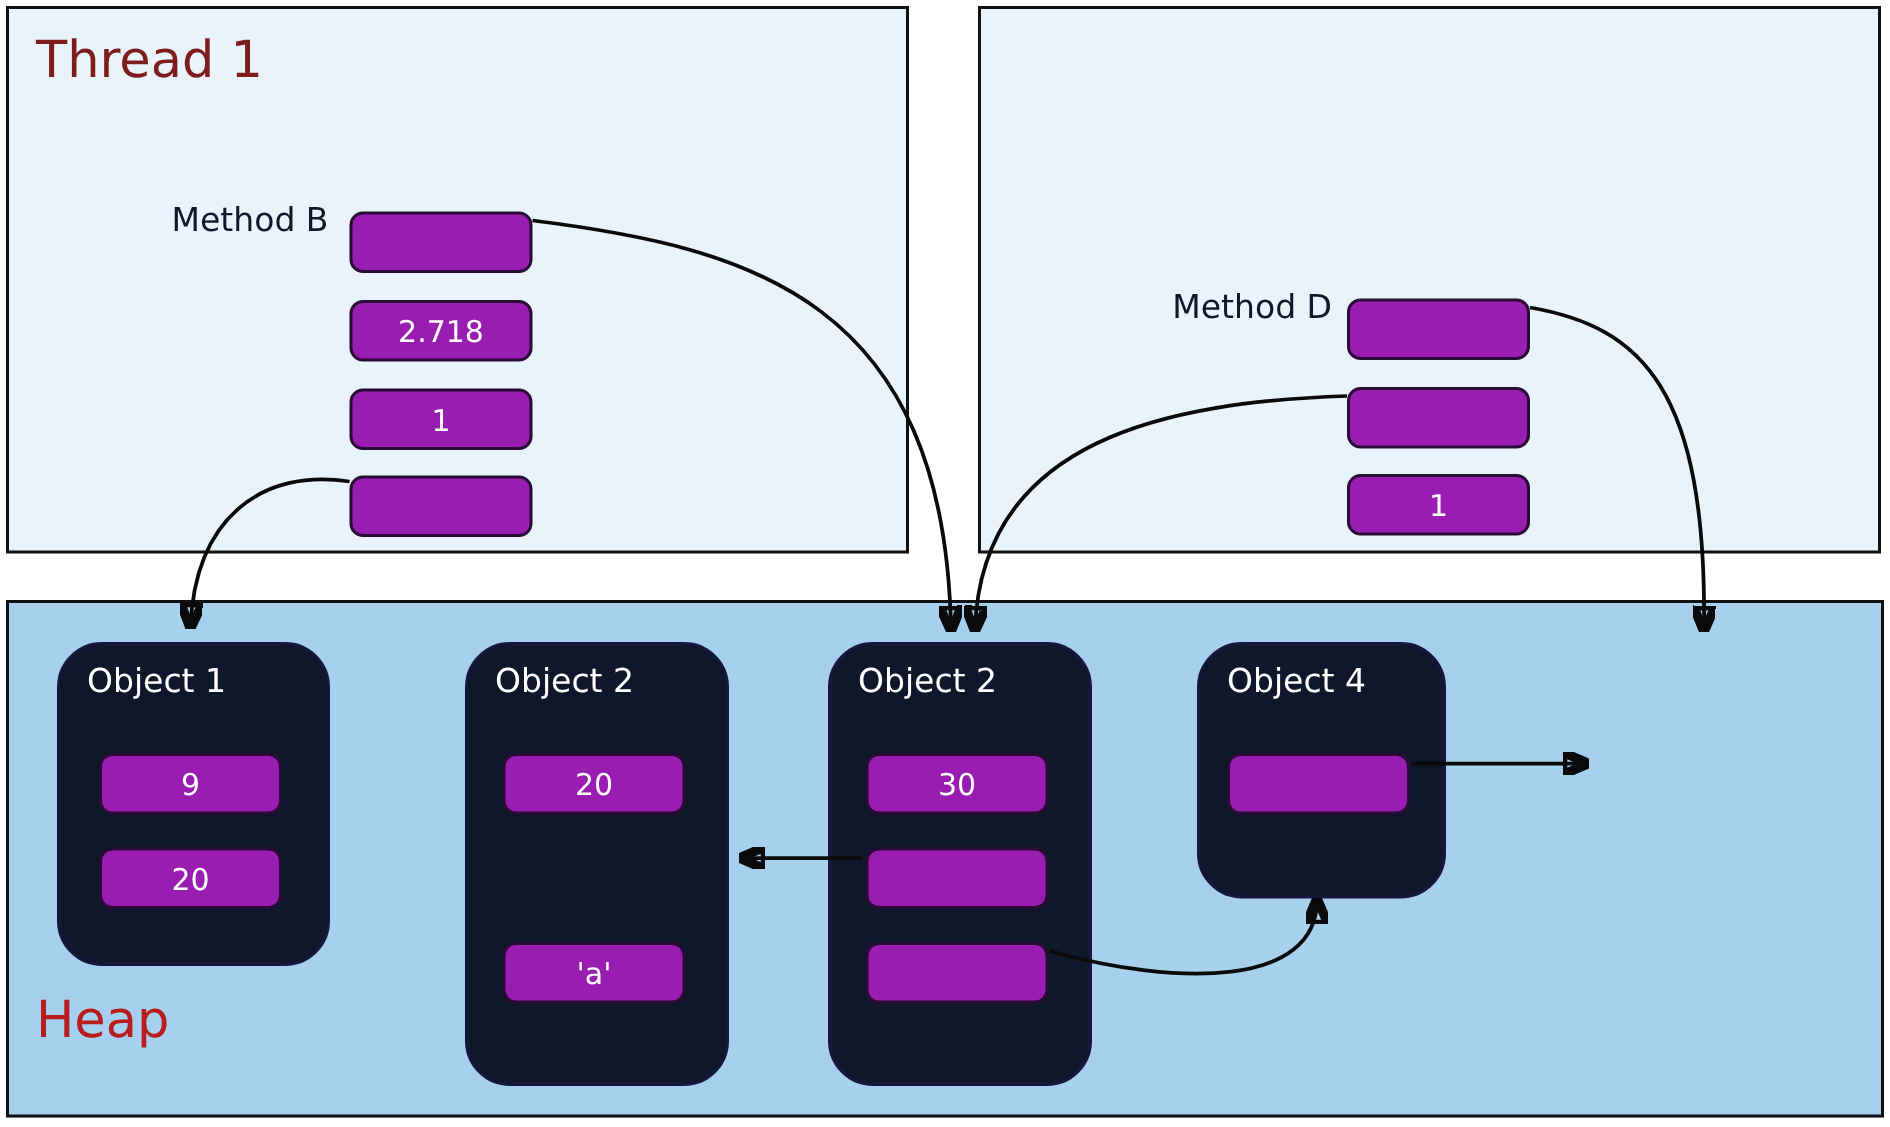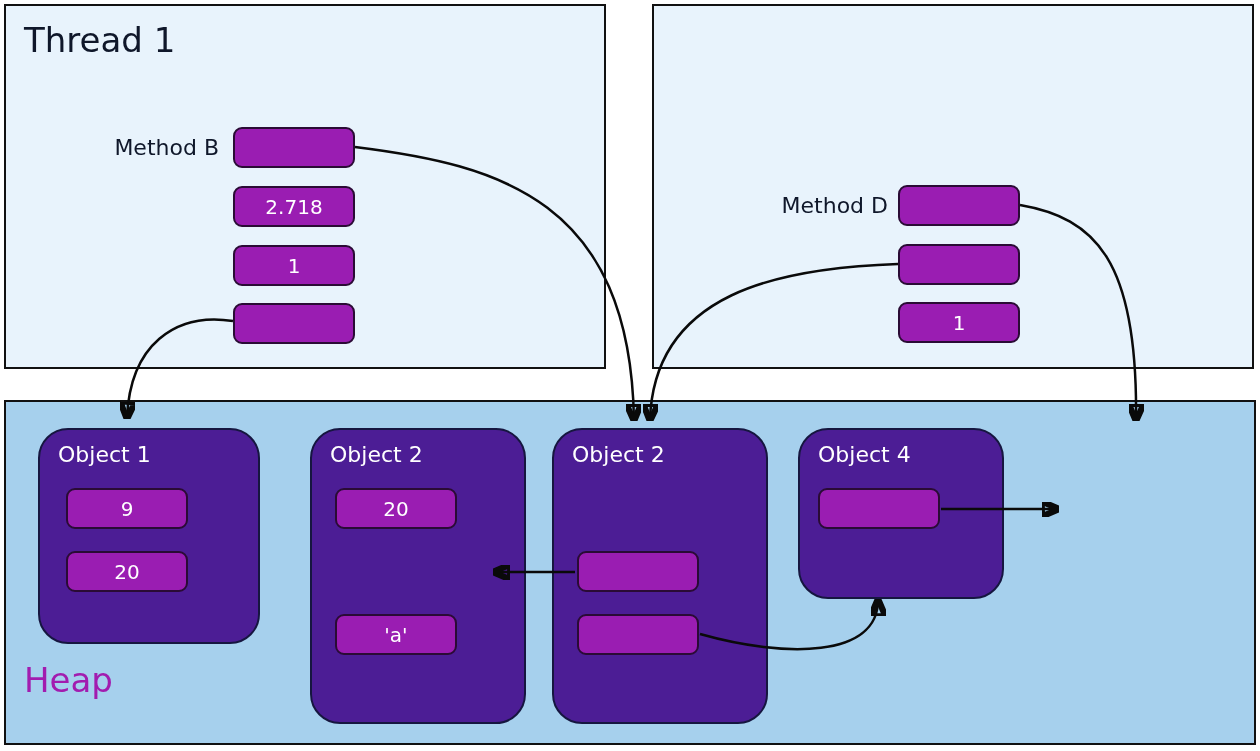--- a/index.html
+++ b/index.html
@@ -6,41 +6,41 @@
   .canvas{
     position:relative;width:1260px;height:751px;overflow:hidden;
     font-family:"DejaVu Sans", sans-serif;background:#ffffff;
   }
   .thread-box{
     position:absolute;background:#e8f3fc;border:2px solid #111111;
   }
   .thread1{left:4px;top:4px;width:598px;height:361px;}
   .thread2{left:652px;top:4px;width:598px;height:361px;}
   .box-title{
-    position:absolute;left:18px;top:14px;font-size:34px;color:#0f172a;
+    position:absolute;left:18px;top:14px;font-size:34px;color:#7f1d1d;
   }
   .frame-label{
     position:absolute;width:186px;height:41px;display:flex;align-items:center;
     justify-content:flex-end;font-size:22px;color:#0f172a;
   }
   .slot{
     position:absolute;width:122px;height:41px;background:#9a1db2;
     border:2px solid #2a0b35;border-radius:9px;display:flex;align-items:center;
-    justify-content:center;color:#ffffff;font-size:20px;box-sizing:border-box;
+    justify-content:center;color:#ffffff;font-size:20px;box-sizing:border-box;margin-top:14px;
   }
   .heap-box{
     position:absolute;left:4px;top:400px;width:1248px;height:341px;
     background:#a6d0ed;border:2px solid #111111;
   }
   .heap-title{
-    position:absolute;left:18px;top:258px;font-size:34px;color:#a21caf;
+    position:absolute;left:18px;top:258px;font-size:34px;color:#b91c1c;
   }
   .obj{
-    position:absolute;background:#4c1d95;border:2px solid #161640;
-    border-radius:30px;box-sizing:content-box;padding-left:40px;
+    position:absolute;background:#0f172a;border:2px solid #161640;
+    border-radius:30px;box-sizing:content-box;
   }
   .obj-title{
     position:absolute;left:18px;top:12px;font-size:22px;color:#ffffff;
   }
   .arrows{
     position:absolute;left:0;top:0;width:1260px;height:751px;
     pointer-events:none;z-index:10;
   }
   .arrows path{fill:none;stroke:#0a0a0a;stroke-width:2.5px;}
 </style>
@@ -81,20 +81,21 @@
     </div>
 
     <div class="obj" style="left:304px;top:26px;width:172px;height:292px">
       <div class="obj-title">Object 2</div>
       <div class="slot" style="left:23px;top:58px">20</div>
       <div class="slot" style="left:23px;top:184px">'a'</div>
     </div>
 
     <div class="obj" style="left:546px;top:26px;width:172px;height:292px">
       <div class="obj-title">Object 2</div>
+      <div class="slot" style="left:23px;top:58px">30</div>
       <div class="slot" style="left:23px;top:121px"></div>
       <div class="slot" style="left:23px;top:184px"></div>
     </div>
 
     <div class="obj" style="left:792px;top:26px;width:162px;height:167px">
       <div class="obj-title">Object 4</div>
       <div class="slot" style="left:18px;top:58px"></div>
     </div>
 
 

